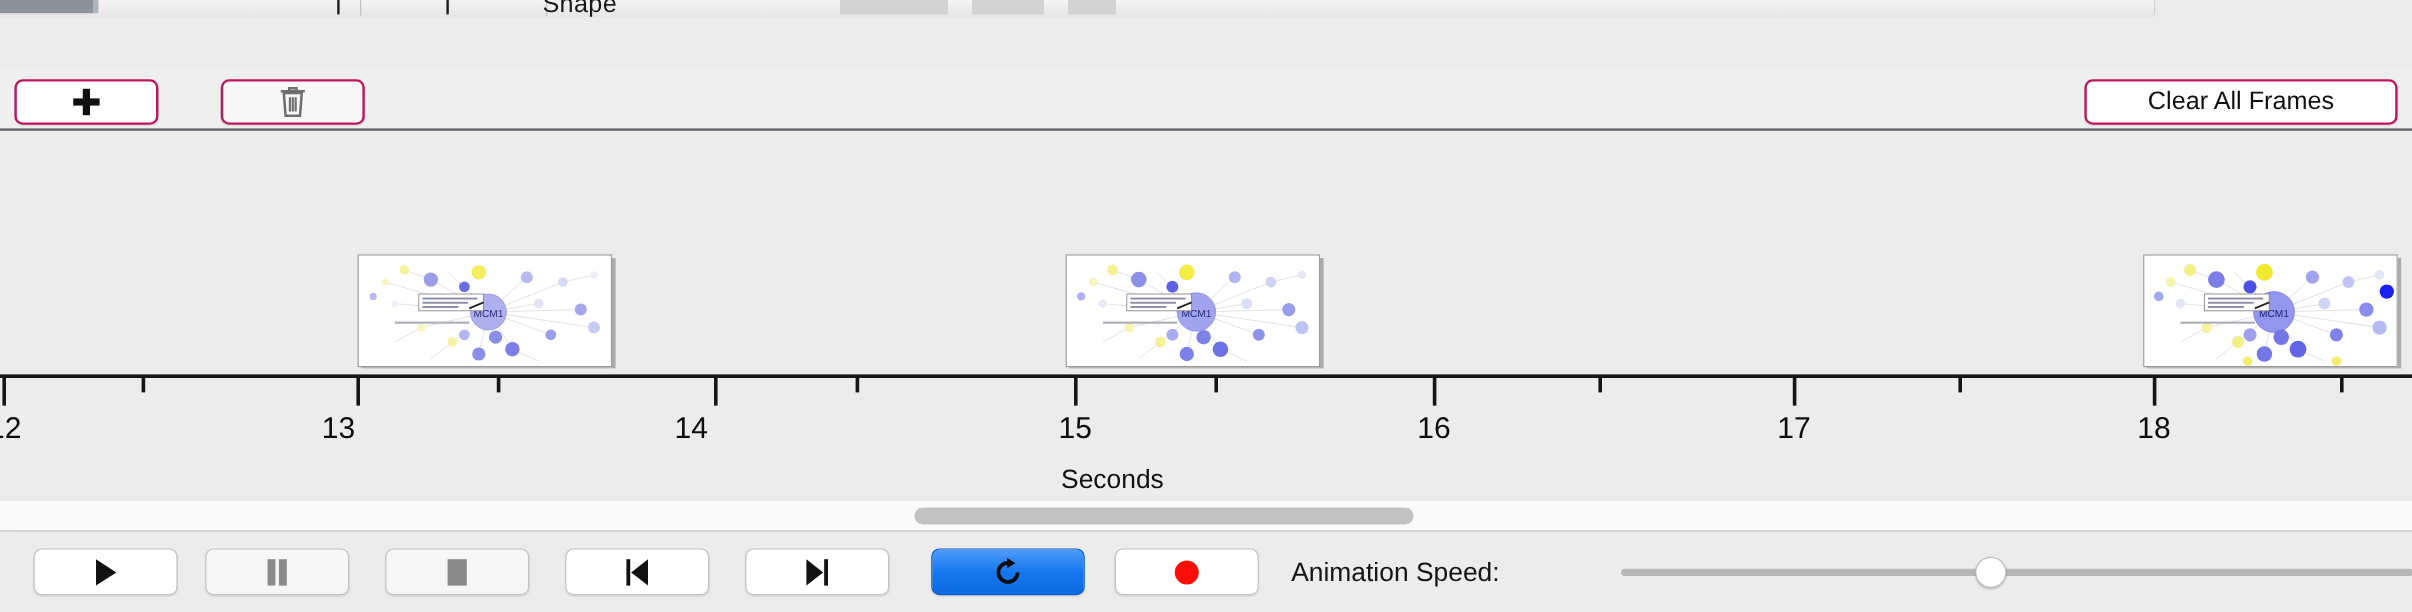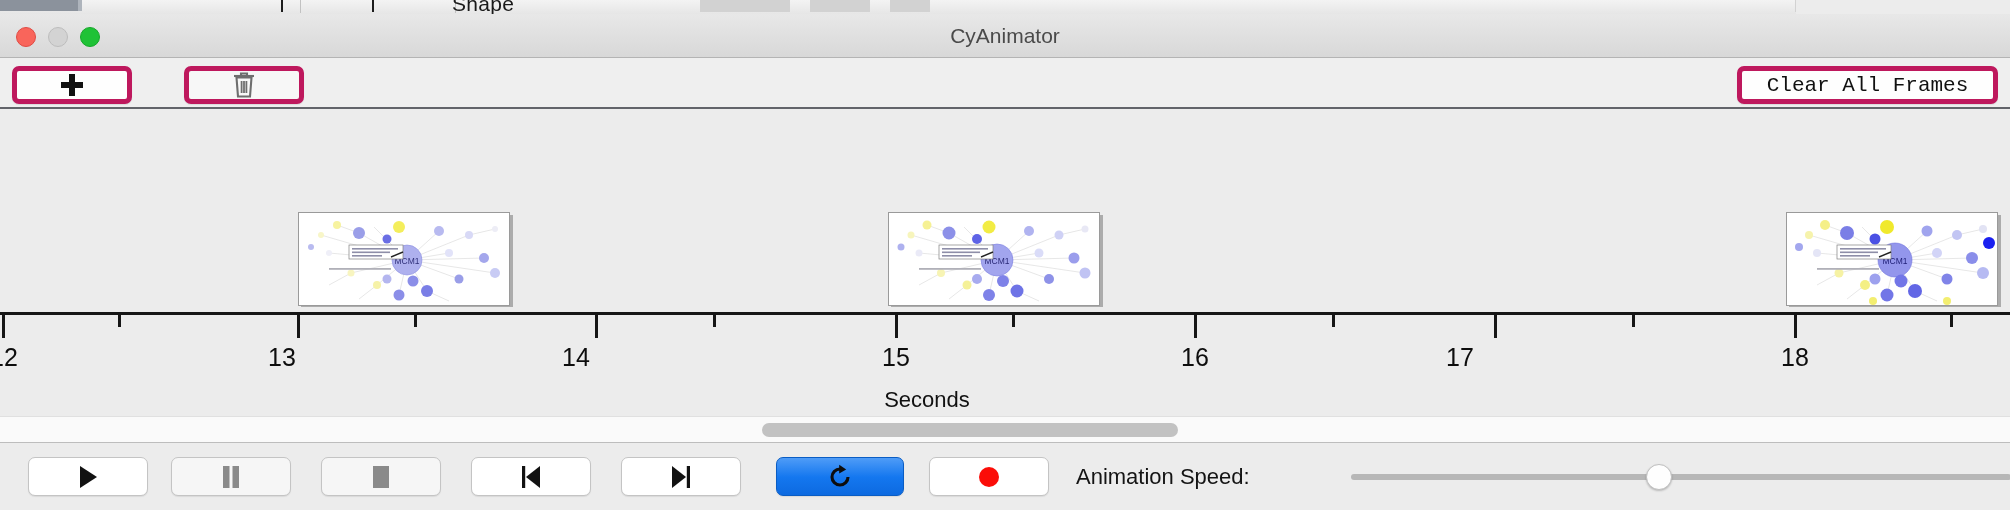--- a/index.html
+++ b/index.html
@@ -103,28 +103,27 @@
     position: absolute;
     left: 0; top: 58px;
     width: 2010px; height: 51px;
     background: #efefef;
     border-bottom: 2px solid #62646a;
   }
 
   .tb-btn {
     position: absolute;
     border-radius: 7px;
-    border: 5px solid #be185d;
+    border: 2px solid #be185d;
     background: #fefefe;
     box-shadow: 0 1px 1px rgba(0,0,0,0.09);
     display: flex;
     align-items: center;
     justify-content: center;
     cursor: default;
-    font-family: Liberation Mono, monospace;
   }
   .tb-btn.flat {
     background: #f7f7f7;
   }
 
   .btn-add   { left: 12px;  top: 8px;  width: 120px; height: 38px; }
   .btn-del   { left: 184px; top: 8px;  width: 120px; height: 38px; }
   .btn-clear { left: 1737px;top: 8px;  width: 261px; height: 38px;
                font-size: 21px; color: #111; }
 
@@ -304,28 +303,20 @@
     <div class="bg-tick-gray" style="left:455px"></div>
     <div class="bg-panel-gray" style="left:700px;width:90px"></div>
     <div class="bg-panel-gray" style="left:810px;width:60px"></div>
     <div class="bg-panel-gray" style="left:890px;width:40px"></div>
     <div class="bg-panel-gray" style="left:1795px;width:20px"></div>
     <div class="bg-panel-gray" style="left:1845px;width:18px"></div>
     <div class="bg-panel-gray" style="left:1925px;width:18px"></div>
     <div class="bg-shape-text">Shape</div>
   </div>
 
-  <div class="titlebar">
-    <div class="traffic-lights">
-      <span class="tl-dot tl-close"></span>
-      <span class="tl-dot tl-min"></span>
-      <span class="tl-dot tl-max"></span>
-    </div>
-    <div class="window-title">CyAnimator</div>
-  </div>
 
   <div class="toolbar">
 
     <div class="tb-btn btn-add">
       <span class="glyph-plus"></span>
     </div>
 
     <div class="tb-btn flat btn-del">
       <svg class="glyph-trash" width="24" height="28" viewBox="0 0 24 28">
         <path d="M2 5 H22" stroke="#6e6e6e" stroke-width="2.1" fill="none"></path>
@@ -502,21 +493,21 @@
     <div class="tick-major" style="left:1494px"></div>
     <div class="tick-minor" style="left:1632px"></div>
     <div class="tick-major" style="left:1794px"></div>
     <div class="tick-minor" style="left:1950px"></div>
 
     <div class="tick-label" style="left:4px">12</div>
     <div class="tick-label" style="left:282px">13</div>
     <div class="tick-label" style="left:576px">14</div>
     <div class="tick-label" style="left:896px">15</div>
     <div class="tick-label" style="left:1195px">16</div>
-    <div class="tick-label" style="left:1460px">17</div>
+    <div class="tick-label" style="left:1495px">17</div>
     <div class="tick-label" style="left:1795px">18</div>
 
     <div class="axis-title">Seconds</div>
   </div>
 
   <div class="scroll-track">
     <div class="scroll-thumb"></div>
   </div>
 
   <div class="transport">

